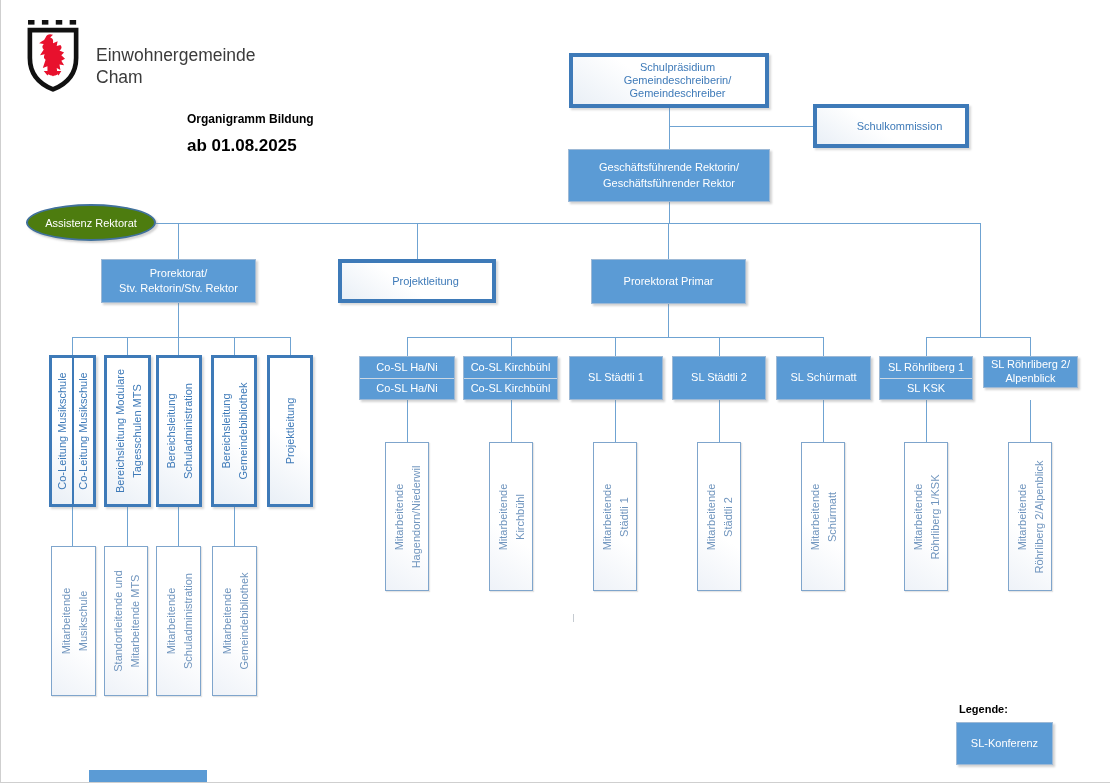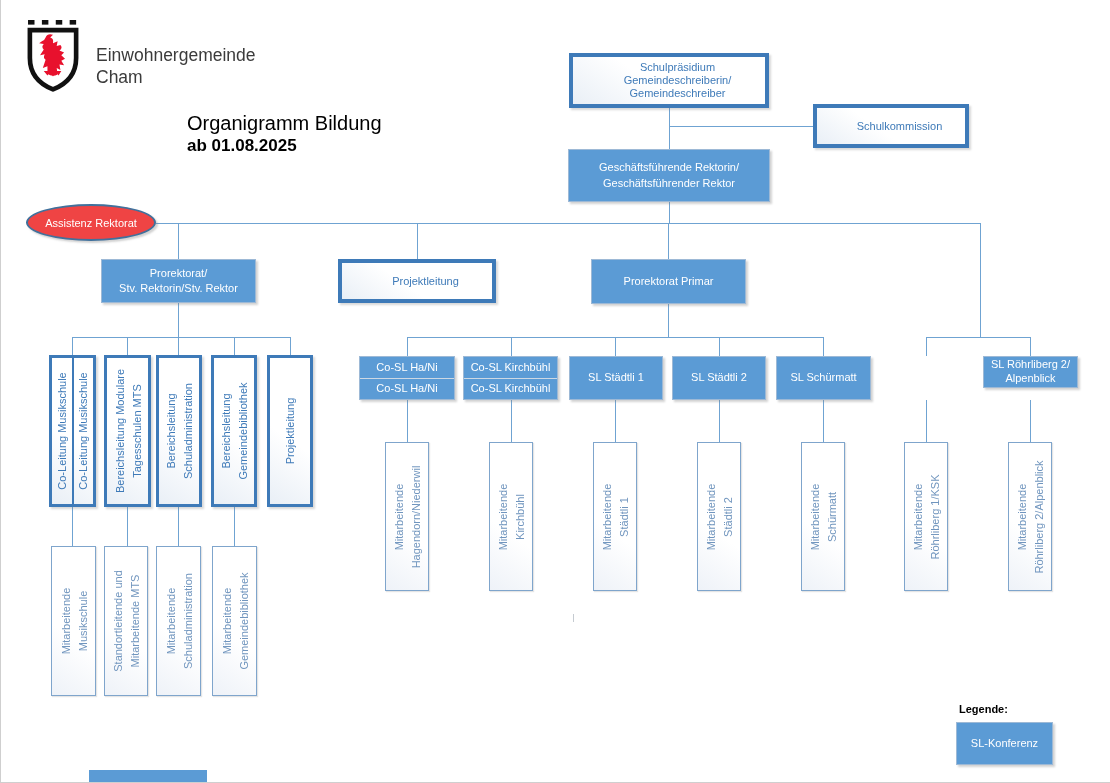--- a/index.html
+++ b/index.html
@@ -29,35 +29,35 @@
     border:1px solid #7FA5CC;box-shadow:1px 1px 1px rgba(150,150,150,.25);
   }
   .vtext{
     position:absolute;top:50%;left:50%;
     transform:translate(-50%,-50%) rotate(-90deg);
     white-space:nowrap;text-align:center;line-height:1.5;
   }
   .vbox .vtext{color:#3E7AB8;font-size:11px;}
   .vbox-thin .vtext{color:#7095BE;font-size:11px;}
   .ellipse{
-    border-radius:50%;background:#ef4444;border:2px solid #41719C;color:#fff;
+    border-radius:50%;background:#4d7c0f;border:2px solid #41719C;color:#fff;
     display:flex;align-items:center;justify-content:center;
     box-shadow:2px 2px 2px rgba(125,125,125,.35);
   }
   .hline,.vline{position:absolute;background:#6FA3D2;}
   .hline{height:1px;}
   .vline{width:1px;}
   .split-h{display:flex;flex-direction:row;}
   .split-h .cell{flex:1;position:relative;}
   .split-h .cell + .cell{border-left:2px solid #3E7AB8;}
   .stack2{display:flex;flex-direction:column;}
   .stack2 .cell{flex:1;display:flex;align-items:center;justify-content:center;}
   .stack2 .cell:first-child{border-bottom:1px solid #ccd8e4;}
   .orgname{position:absolute;left:95px;top:45px;font-size:17.5px;color:#3b3b3b;line-height:1.23;}
-  .title{position:absolute;left:186px;top:112px;font-size:20px;font-weight:normal;color:#000;}
+  .title{position:absolute;left:186px;top:112px;font-size:12px;font-weight:bold;color:#000;}
   .subtitle{position:absolute;left:186px;top:136px;font-size:17px;font-weight:bold;color:#000;}
   .legend-label{position:absolute;left:958px;top:703px;font-size:11px;font-weight:bold;color:#000;}
   .footer-bar{position:absolute;left:88px;top:770px;width:118px;height:13px;background:#5B9BD5;}
   .tick{position:absolute;left:572px;top:614px;width:1px;height:8px;background:#c5cbd1;}
 </style>
 </head>
 <body>
 
 <div id="canvas">
 
@@ -238,20 +238,28 @@
   </div>
 
   <div class="box filled" style="left:671px;top:356px;width:94px;height:44px;">
     <div>SL Städtli 2</div>
   </div>
 
   <div class="box filled" style="left:775px;top:356px;width:95px;height:44px;">
     <div>SL Schürmatt</div>
   </div>
 
+  <div class="box filled stack2" style="left:878px;top:356px;width:94px;height:44px;">
+    <div class="cell">
+      <span>SL Röhrliberg 1</span>
+    </div>
+    <div class="cell">
+      <span>SL KSK</span>
+    </div>
+  </div>
 
   <div class="box filled" style="left:982px;top:356px;width:95px;height:32px;line-height:1.25;">
     <div>SL Röhrliberg 2/</div>
     <div>Alpenblick</div>
   </div>
 
   <div class="box vbox-thin" style="left:384px;top:442px;width:44px;height:149px;">
     <div class="vtext">
       <div>Mitarbeitende</div>
       <div>Hagendorn/Niederwil</div>

